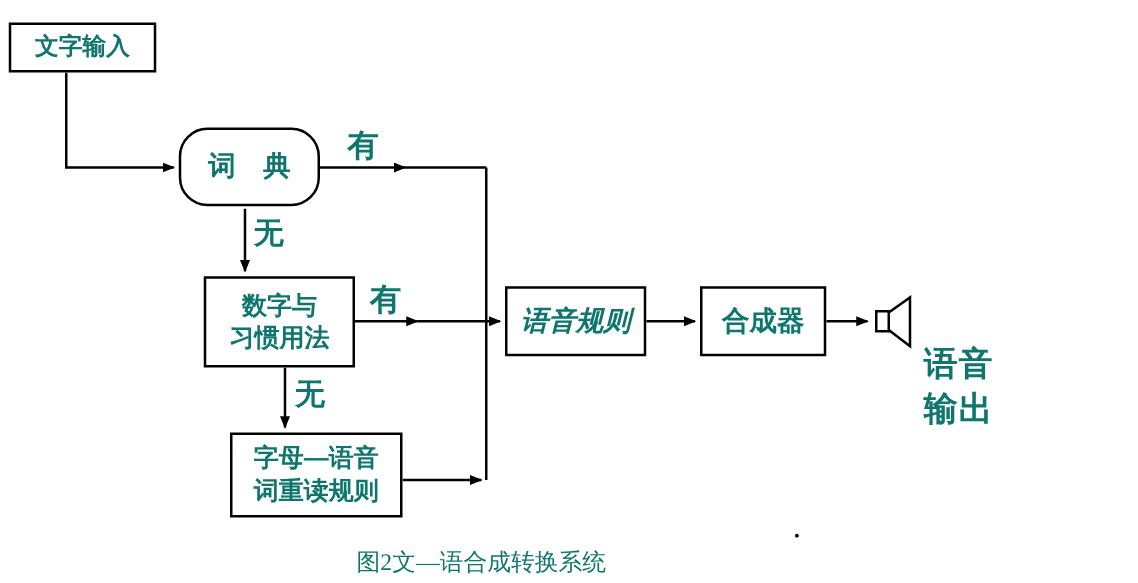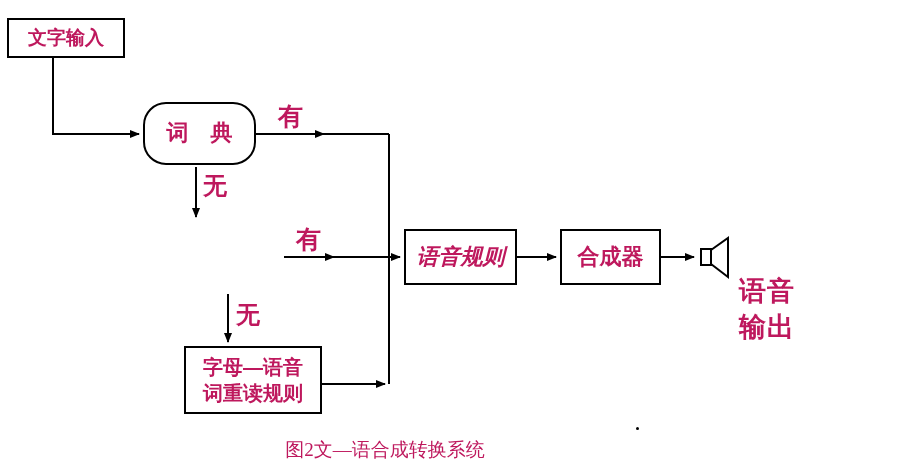--- a/index.html
+++ b/index.html
@@ -2,21 +2,21 @@
 <html><head>
 <meta charset="utf-8">
 <style>
   * { margin: 0; padding: 0; box-sizing: border-box; }
   html, body { background: #ffffff; }
   .canvas {
     position: relative;
     width: 819px;
     height: 466px;
     background: #ffffff;
-    color: #be185d;
+    color: #0f766e;
     font-family: "Liberation Sans", sans-serif;
     overflow: hidden;
   }
   .box {
     position: absolute;
     border: 2px solid #000000;
     background: #ffffff;
     display: flex;
     flex-direction: column;
     align-items: center;
@@ -98,20 +98,24 @@
     <g>
       <rect x="701" y="249" width="10" height="16" fill="none" stroke="#000000" stroke-width="2"></rect>
       <path d="M711,250 L728,238 V277 L711,264" fill="none" stroke="#000000" stroke-width="2"></path>
     </g>
   </svg>
 
   <div class="box" style="left:7px; top:18px; width:118px; height:40px; font-size:19px;">文字输入</div>
 
   <div class="box" style="left:143px; top:102px; width:113px; height:63px; font-size:22px;border-radius:23px;">词　典</div>
 
+  <div class="box" style="left:163px; top:221px; width:121px; height:73px; font-size:20px;">
+    <span>数字与</span>
+    <span>习惯用法</span>
+  </div>
 
   <div class="box" style="left:184px; top:346px; width:138px; height:68px; font-size:20px;">
     <span>字母—语音</span>
     <span>词重读规则</span>
   </div>
 
   <div class="box" style="left:404px; top:229px; width:113px; height:56px; font-size:22px;font-style:italic;">语音规则</div>
 
   <div class="box" style="left:560px; top:229px; width:101px; height:56px; font-size:22px;">合成器</div>
 

